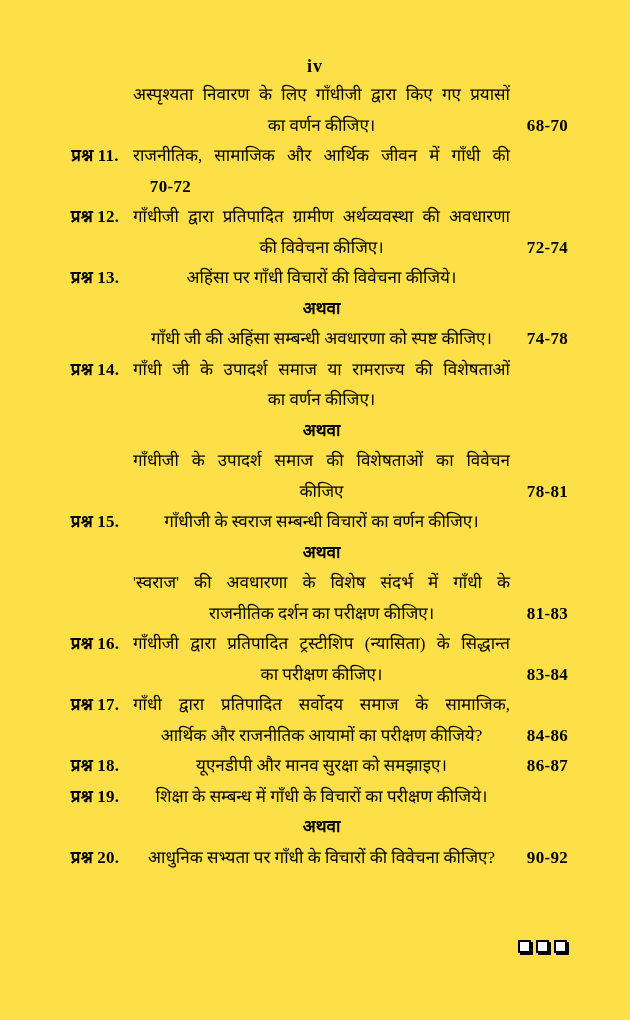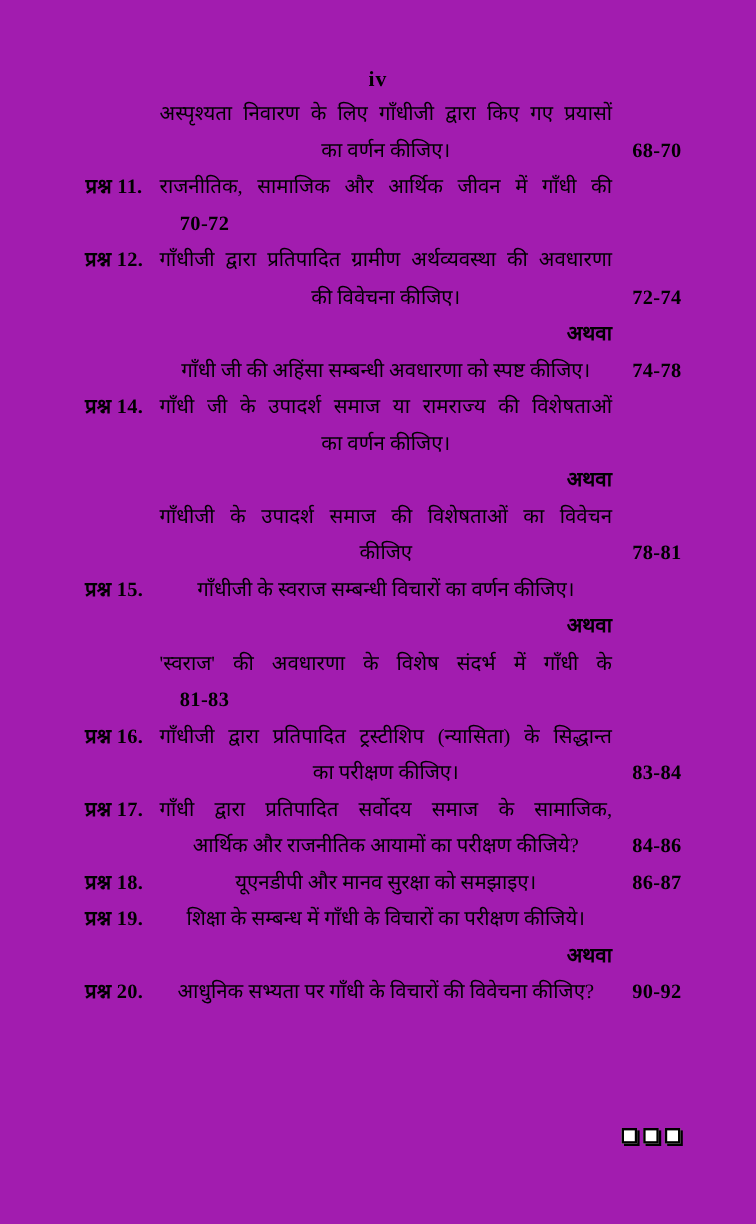--- a/index.html
+++ b/index.html
@@ -6,21 +6,21 @@
   body {
     width: 630px; height: 1020px;
     background: #ffffff;
     font-family: "Liberation Serif", "DejaVu Serif", serif;
     color: #000000;
     overflow: hidden;
   }
   .page {
     position: relative;
     width: 630px; height: 1020px;
-    background: #a21caf;
+    background: #fde047;
   }
   .folio {
     position: absolute;
     top: 56px; left: 0; right: 0;
     text-align: center;
     font-weight: bold;
     font-size: 18px;
     letter-spacing: 1px;
   }
   .toc {
@@ -46,21 +46,21 @@
     overflow: visible;
     white-space: normal;
     height: 30.5px;
     text-align: center;
   }
   .text.justify {
     text-align: justify;
     text-align-last: justify;
   }
   .text.center {
-    text-align: right;
+    text-align: center;
     font-weight: bold;
   }
   .pages {
     flex: 0 0 58px;
     text-align: right;
     font-weight: bold;
     letter-spacing: 0.3px;
   }
   .end-marker {
     position: absolute;
@@ -105,20 +105,25 @@
         <span class="num">प्रश्न 12.</span>
         <span class="text justify">गाँधीजी द्वारा प्रतिपादित ग्रामीण अर्थव्यवस्था की अवधारणा</span>
         <span class="pages"></span>
       </div>
       <div class="row">
         <span class="num"></span>
         <span class="text">की विवेचना कीजिए।</span>
         <span class="pages">72-74</span>
       </div>
       <div class="row">
+        <span class="num">प्रश्न 13.</span>
+        <span class="text">अहिंसा पर गाँधी विचारों की विवेचना कीजिये।</span>
+        <span class="pages"></span>
+      </div>
+      <div class="row">
         <span class="num"></span>
         <span class="text center">अथवा</span>
         <span class="pages"></span>
       </div>
       <div class="row">
         <span class="num"></span>
         <span class="text">गाँधी जी की अहिंसा सम्बन्धी अवधारणा को स्पष्ट कीजिए।</span>
         <span class="pages">74-78</span>
       </div>
       <div class="row">
@@ -156,20 +161,21 @@
         <span class="text center">अथवा</span>
         <span class="pages"></span>
       </div>
       <div class="row">
         <span class="num"></span>
         <span class="text justify">'स्वराज' की अवधारणा के विशेष संदर्भ में गाँधी के</span>
         <span class="pages"></span>
       </div>
       <div class="row">
         <span class="num"></span>
+        <span class="text">राजनीतिक दर्शन का परीक्षण कीजिए।</span>
         <span class="pages">81-83</span>
       </div>
       <div class="row">
         <span class="num">प्रश्न 16.</span>
         <span class="text justify">गाँधीजी द्वारा प्रतिपादित ट्रस्टीशिप (न्यासिता) के सिद्धान्त</span>
         <span class="pages"></span>
       </div>
       <div class="row">
         <span class="num"></span>
         <span class="text">का परीक्षण कीजिए।</span>

